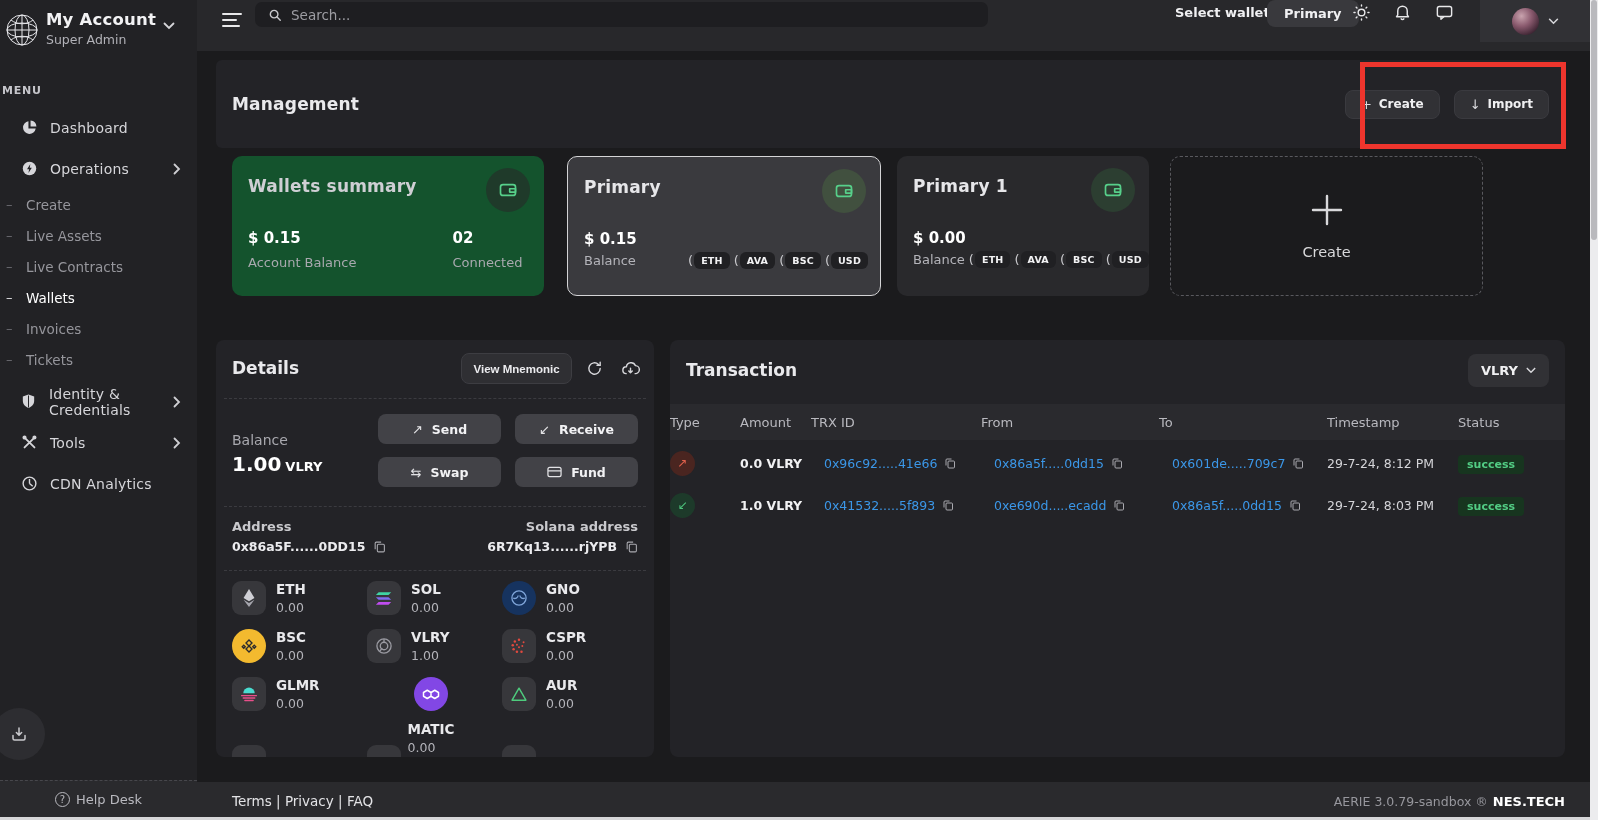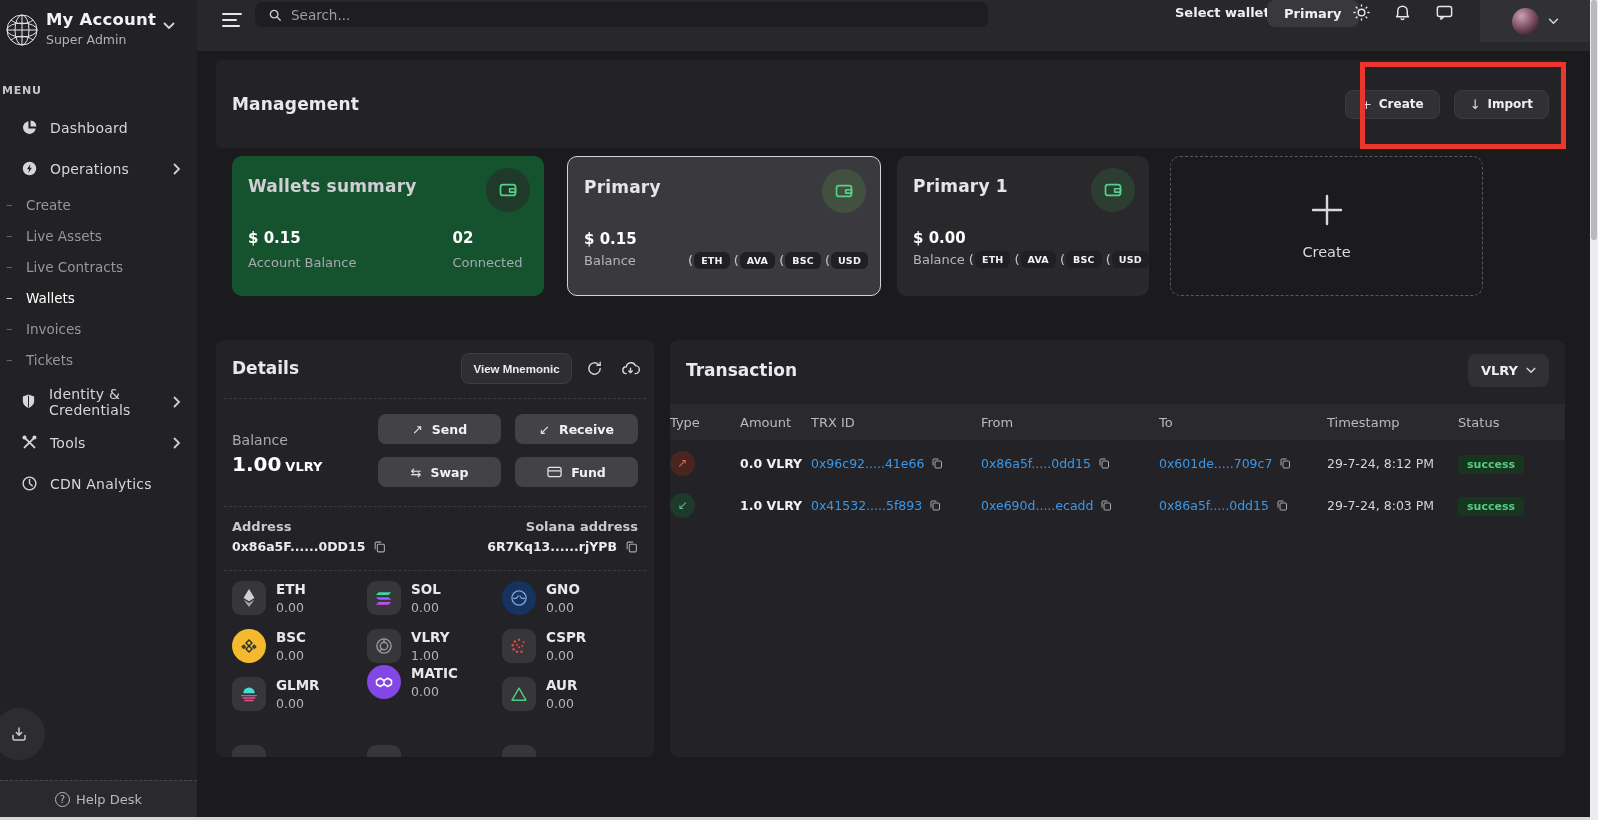--- a/index.html
+++ b/index.html
@@ -142,21 +142,21 @@
            align-items:center; }
   .thead { position:absolute; left:0; right:0; top:64px; height:36px; background:#2a2a2e;
            font-size:13px; color:#b9b9bf; }
   .trow { position:absolute; left:0; right:0; height:42px; }
   .dir { width:25px; height:25px; border-radius:50%; display:flex; align-items:center;
          justify-content:center; font-size:12px; }
   .dir.out { background:#4a2520; color:#e0604b; }
   .dir.in  { background:#1d3a2a; color:#4cc07a; }
   .amt { font-size:12.5px; font-weight:bold; color:#f1f1f3; }
   .lcell { display:flex; align-items:center; gap:7px; }
-  .hlink { font-size:12.5px; color:#3b97e8; text-decoration:none; cursor:pointer; }
+  .hlink { font-size:12.5px; color:#3b97e8; text-decoration:none; cursor:pointer;margin-left:13px; }
   .time { font-size:12.5px; color:#d4d4d8; }
   .badge { display:inline-block; background:#17351f; color:#52cd84; font-size:11px; font-weight:bold;
            padding:3px 9px; border-radius:4px; }
 
   
   .main-footer { position:absolute; left:0; right:0; top:740px; height:38px; background:#2a2a2d;
                  display:flex; align-items:center; justify-content:space-between; padding:0 25px 0 35px; }
   .f-links { font-size:13.5px; color:#e3e3e6; cursor:pointer; }
   .f-right { font-size:12.5px; color:#97979d; display:flex; gap:5px; align-items:center; }
   .f-brand { color:#ffffff; font-weight:bold; font-size:13px; }
@@ -599,21 +599,21 @@
           <svg width="20" height="18" viewBox="0 0 24 22">
               <path d="M5 10a7 7 0 0 1 14 0z" fill="#49dcd0"></path>
               <path d="M3 13h18M5 16h14M7 19h10" stroke="#e84f8a" stroke-width="1.8" stroke-linecap="round"></path>
             </svg>
         </span>
         <span class="tmeta">
             <b>GLMR</b>
             <i>0.00</i>
           </span>
       </div>
-      <div class="token" style="left:135px; top:84px;">
+      <div class="token" style="left:135px; top:96px;flex-direction:column;">
         <span class="ticon t-matic">
           <svg width="18" height="14" viewBox="0 0 24 18" fill="none" stroke="#ffffff" stroke-width="2" stroke-linejoin="round">
               <path d="M7 4l5 3v5l-5 3-5-3V7zM12 7l5-3 5 3v5l-5 3-5-3"></path>
             </svg>
         </span>
         <span class="tmeta">
             <b>MATIC</b>
             <i>0.00</i>
           </span>
       </div>
@@ -722,18 +722,25 @@
               <rect x="8" y="7" width="13" height="14" rx="2"></rect>
               <path d="M4 16V5a2 2 0 0 1 2-2h9"></path>
             </svg>
           </span>
       </span>
       <span class="time">29-7-24, 8:03 PM</span>
       <span><span class="badge">success</span></span>
     </div>
   </div>
 
+  <div class="main-footer">
+    <span class="f-links">Terms | Privacy | FAQ</span>
+    <span class="f-right">
+      <span>AERIE 3.0.79-sandbox ®</span>
+      <span class="f-brand">NES.TECH</span>
+    </span>
+  </div>
 </div>
 
 <div class="scrollbar">
   <div class="scroll-thumb"></div>
 </div>
 <div class="screen-line"></div>
 
 </body></html>

